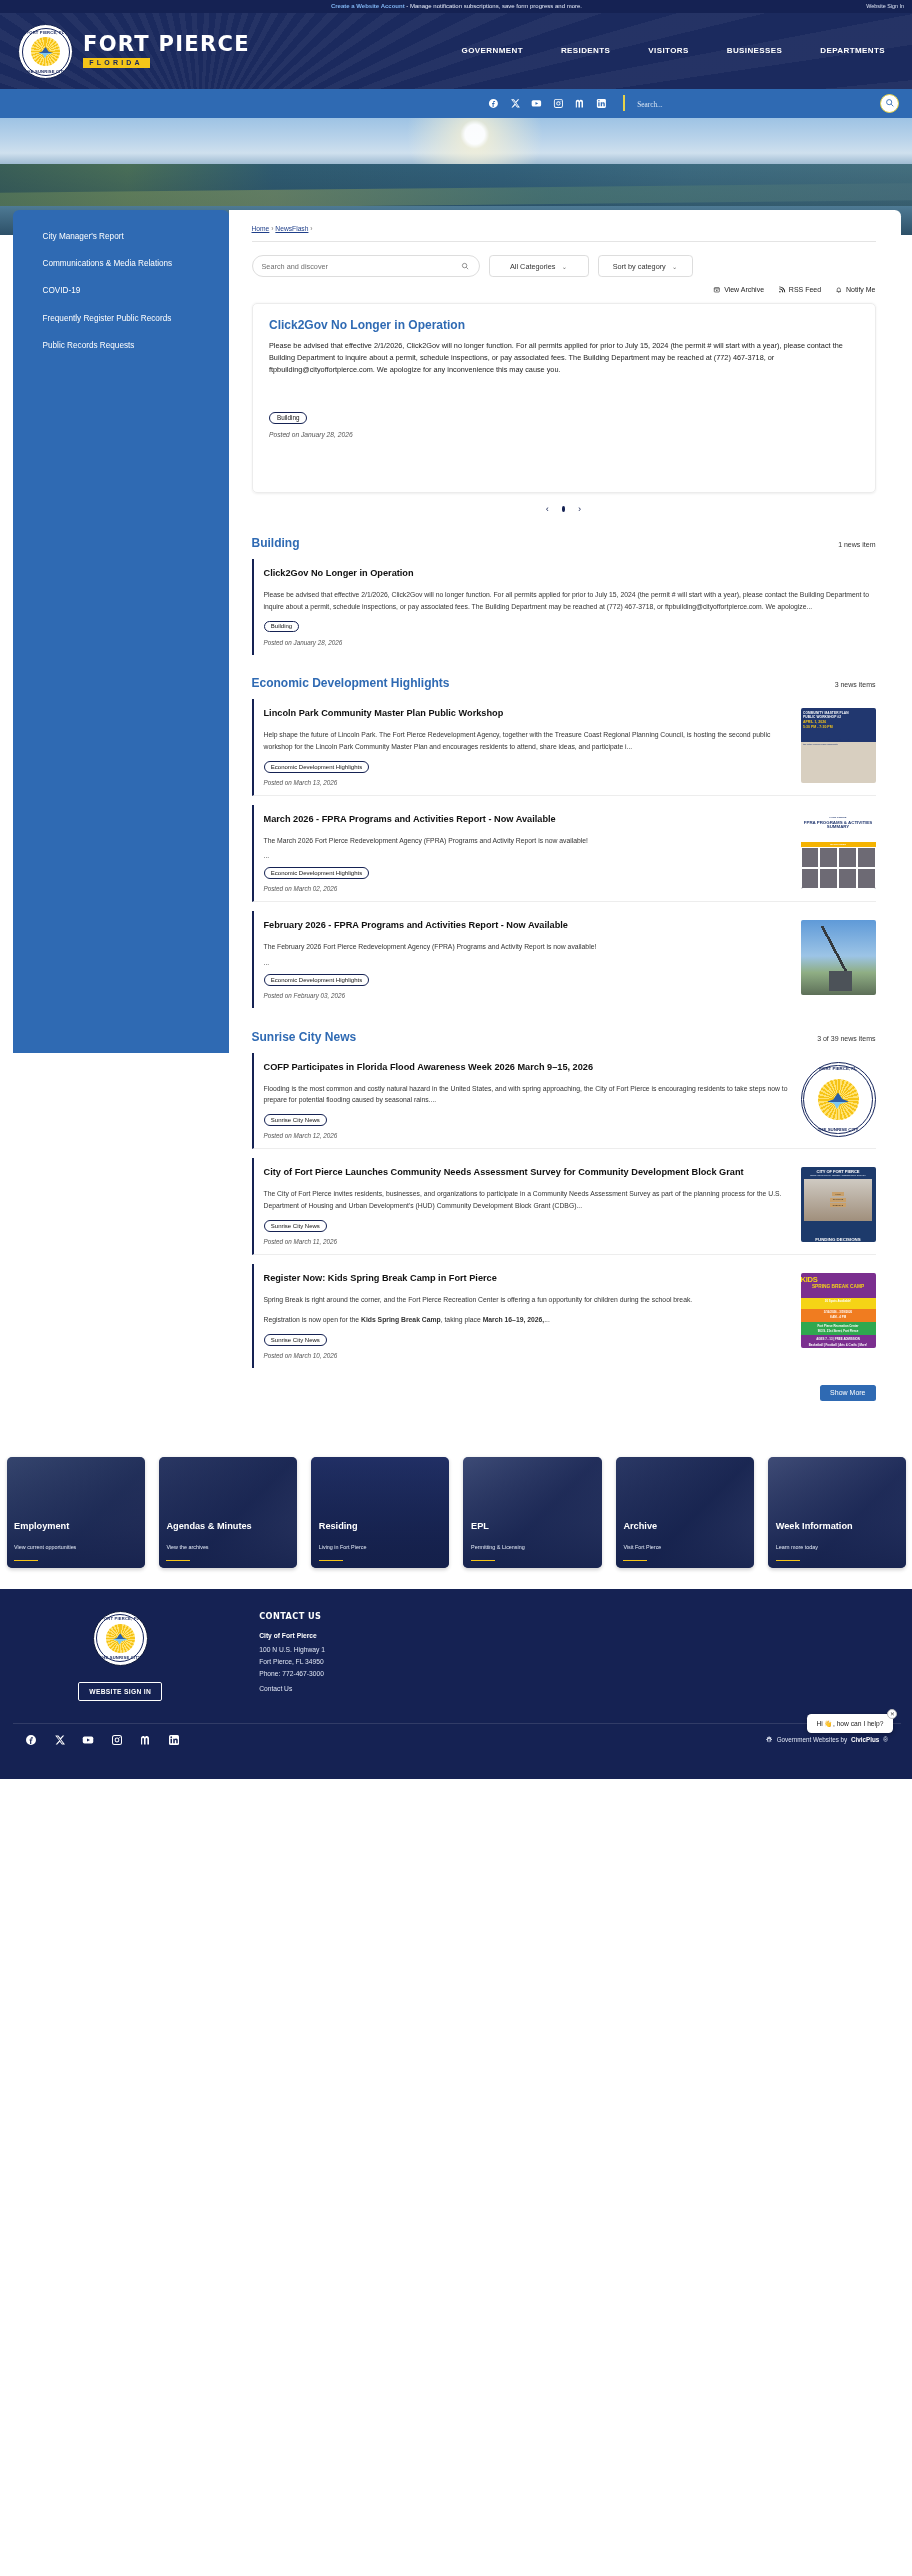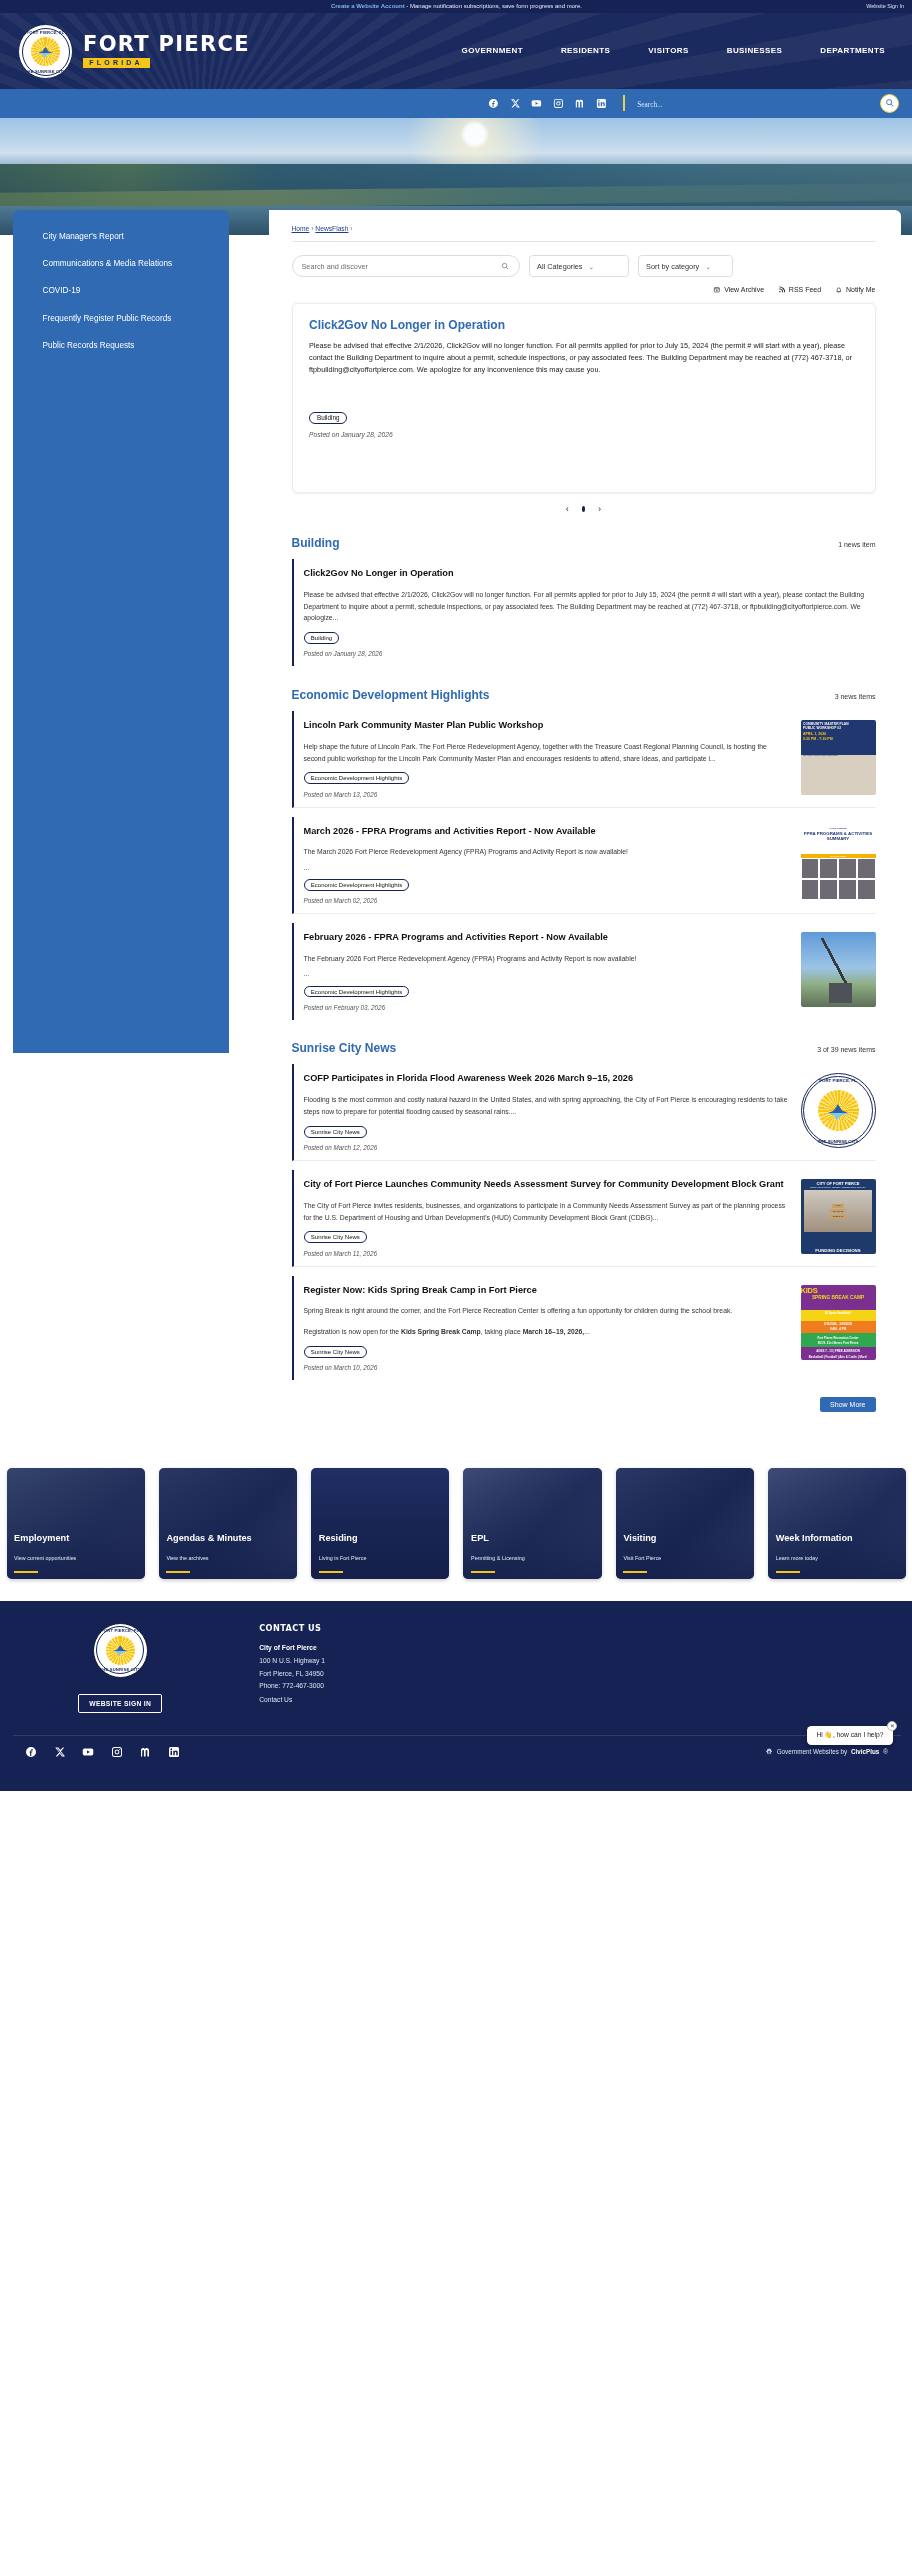--- a/index.html
+++ b/index.html
@@ -154,21 +154,21 @@
     transform: skewY(-.6deg);
   }
   .hero-water {
     position: absolute; left: 0; bottom: 0; width: 100%; height: 29px;
     background: linear-gradient(180deg,#4e7a94,#2d5068);
   }
 
   
   .page-wrap {
     width: 888px; margin: -25px auto 0; position: relative; z-index: 5;
-    display: flex; align-items: flex-start; gap: 40px;
+    display: flex; align-items: flex-start;
   }
   .left-rail {
     width: 216px; flex: 0 0 216px;
     background: #2f6ab3;
     border-radius: 6.3px 6.3px 0 0;
     padding: 14px 0 19px;
     min-height: 843px;
   }
   .rail-item {
     display: block; color: #ffffff; font-size: 8.2px;
@@ -194,21 +194,21 @@
     display: flex; align-items: center; padding: 0 9px; background: #fff;
   }
   .discover input {
     flex: 1; border: none; outline: none; font-size: 7.3px; color: #444;
     font-family: "Liberation Sans", sans-serif; background: transparent;
   }
   .discover input::placeholder { color: #6f6f6f; }
   .discover svg { width: 8.2px; height: 8.2px; stroke: #555; fill: none; stroke-width: 1.8; }
   .sel {
     height: 21.6px; border: 0.6px solid #ddd; border-radius: 3.8px; background: #fff;
-    display: flex; align-items: center; justify-content: flex-start;
+    display: flex; align-items: center; justify-content: center;
     padding: 0 7.6px; font-size: 7.3px; color: #333; cursor: pointer;
   }
   .sel.cat { width: 100px; }
   .sel.sort { width: 95px; }
   .chev { font-size: 6.3px; color: #666; margin-left: 6.3px; }
 
   .tool-links {
     display: flex; justify-content: flex-end; gap: 14px;
     margin-top: 9px; font-size: 7px; color: #222;
   }
@@ -786,21 +786,21 @@
     <span class="ql-text">
       <span class="ql-title">EPL</span>
       <span class="ql-sub" style="display:block">Permitting &amp; Licensing</span>
     </span>
     <span class="ql-bar"></span>
   </a>
   <a class="ql-card ql-4">
     <span class="ql-img"></span>
       <span class="ql-shade"></span>
     <span class="ql-text">
-      <span class="ql-title">Visiting</span>
+      <span class="ql-title">Archive</span>
       <span class="ql-sub" style="display:block">Visit Fort Pierce</span>
     </span>
     <span class="ql-bar"></span>
   </a>
   <a class="ql-card ql-5">
     <span class="ql-img"></span>
       <span class="ql-shade"></span>
     <span class="ql-text">
       <span class="ql-title">Week Information</span>
       <span class="ql-sub" style="display:block">Learn more today</span>

